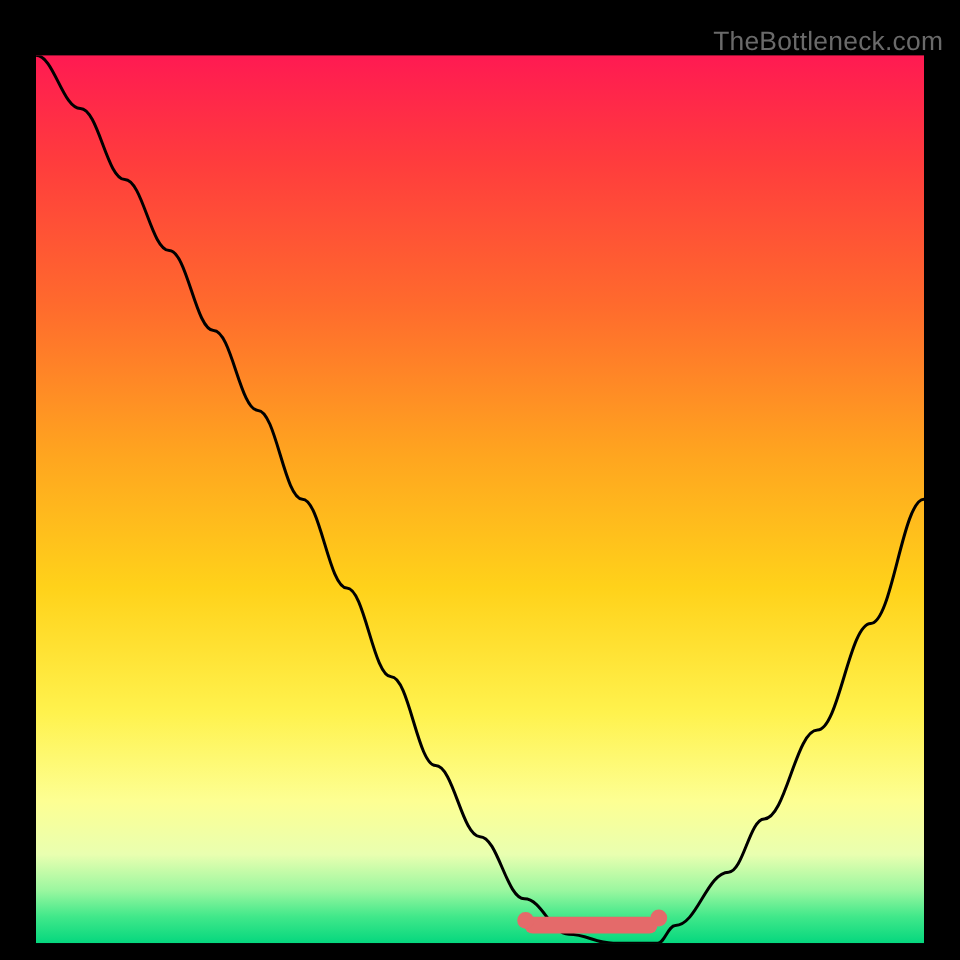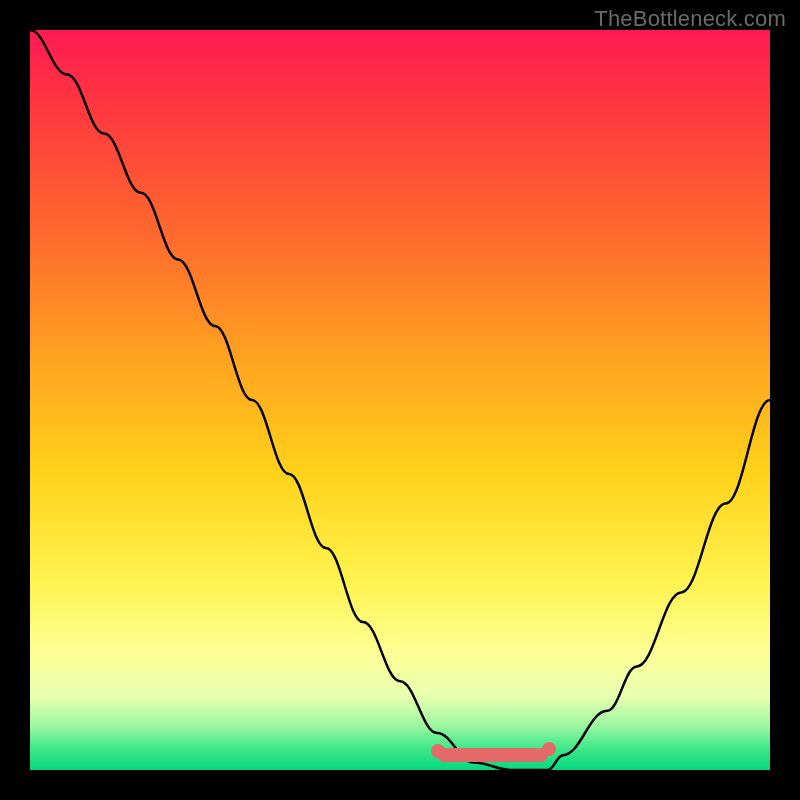--- a/index.html
+++ b/index.html
@@ -9,20 +9,21 @@
     height: 800px;
     background: #000;
     overflow: hidden;
     font-family: Arial, Helvetica, sans-serif;
   }
   .frame {
     position: relative;
     width: 800px;
     height: 564px;
     background: #000;
+    margin-top: 16px;
   }
   .watermark {
     position: absolute;
     top: 6px;
     right: 14px;
     color: #6a6a6a;
     font-size: 22px;
     font-weight: 500;
     letter-spacing: 0.2px;
     z-index: 10;

